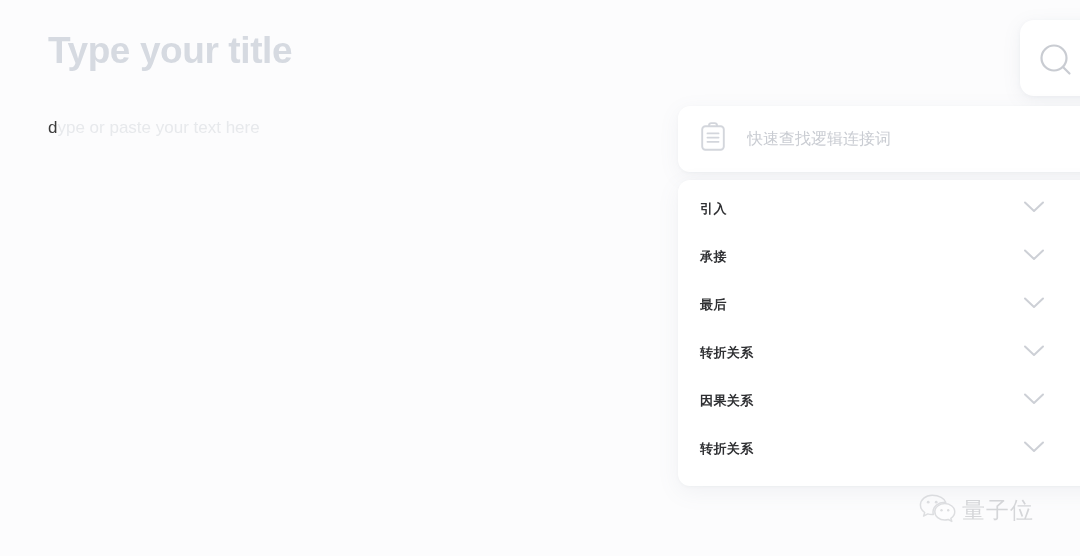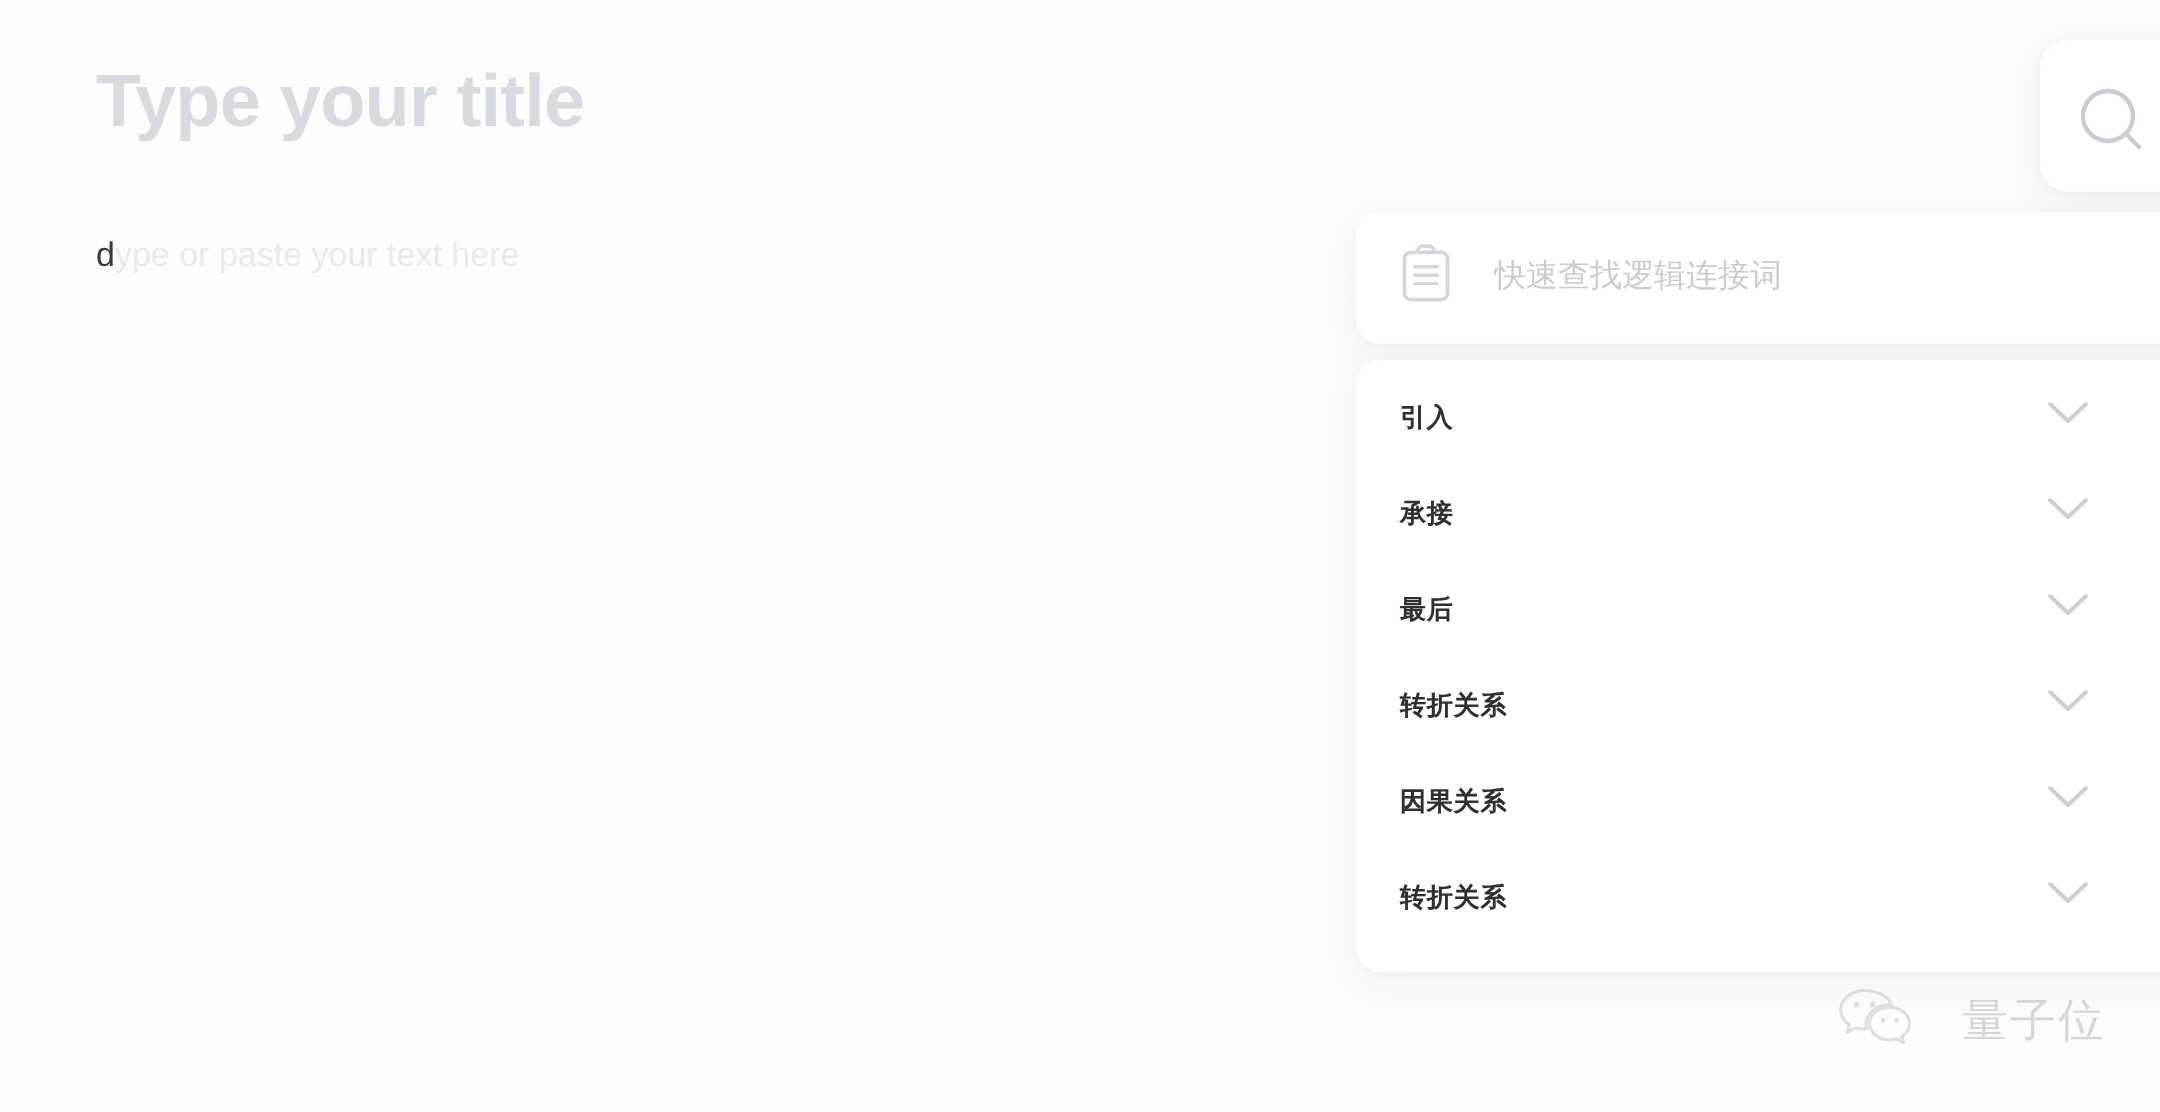--- a/index.html
+++ b/index.html
@@ -150,21 +150,21 @@
   
   #watermark {
     position: absolute;
     left: 918px;
     top: 492px;
     display: flex;
     align-items: center;
     opacity: 0.55;
   }
   #watermark-text {
-    margin-left: 23px;
+    margin-left: 4px;
     font-size: 23px;
     color: #b6b8bc;
     letter-spacing: 1px;
     line-height: 1;
   }
 </style>
 </head>
 <body>
 
 <div id="editor-area">

